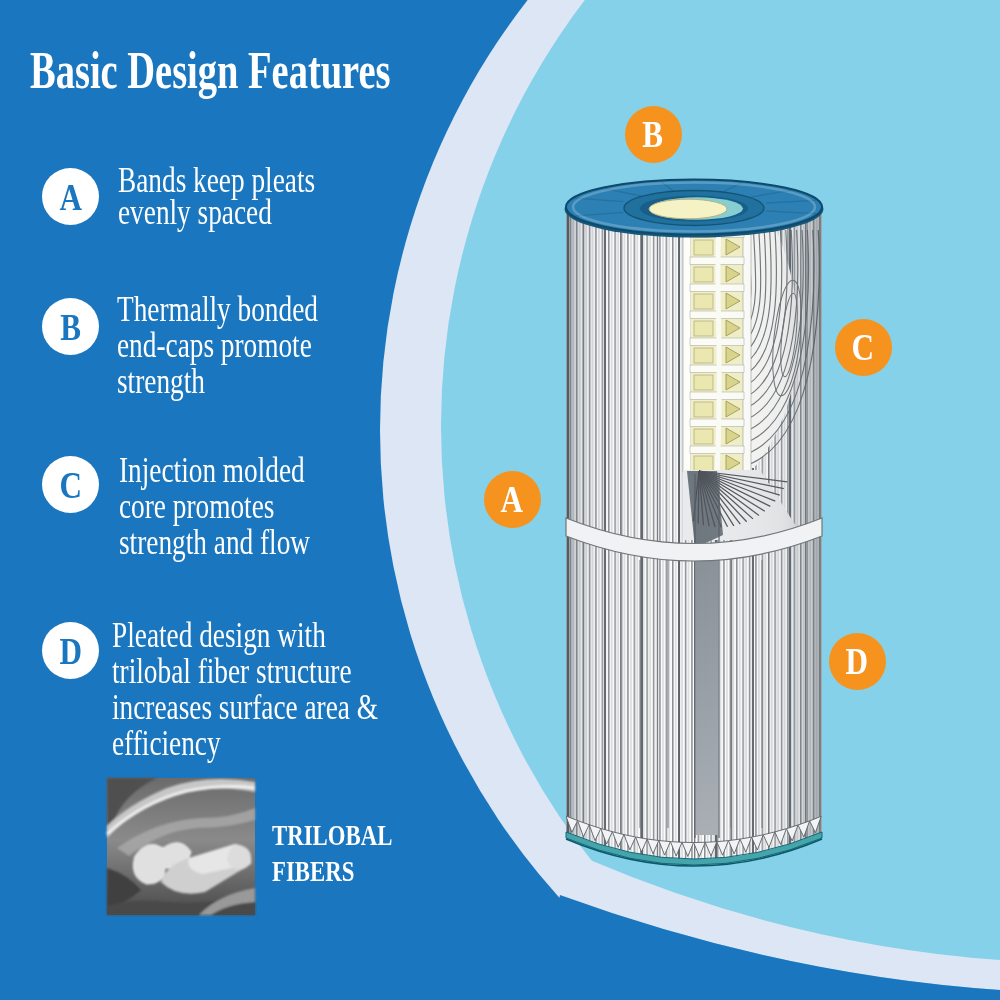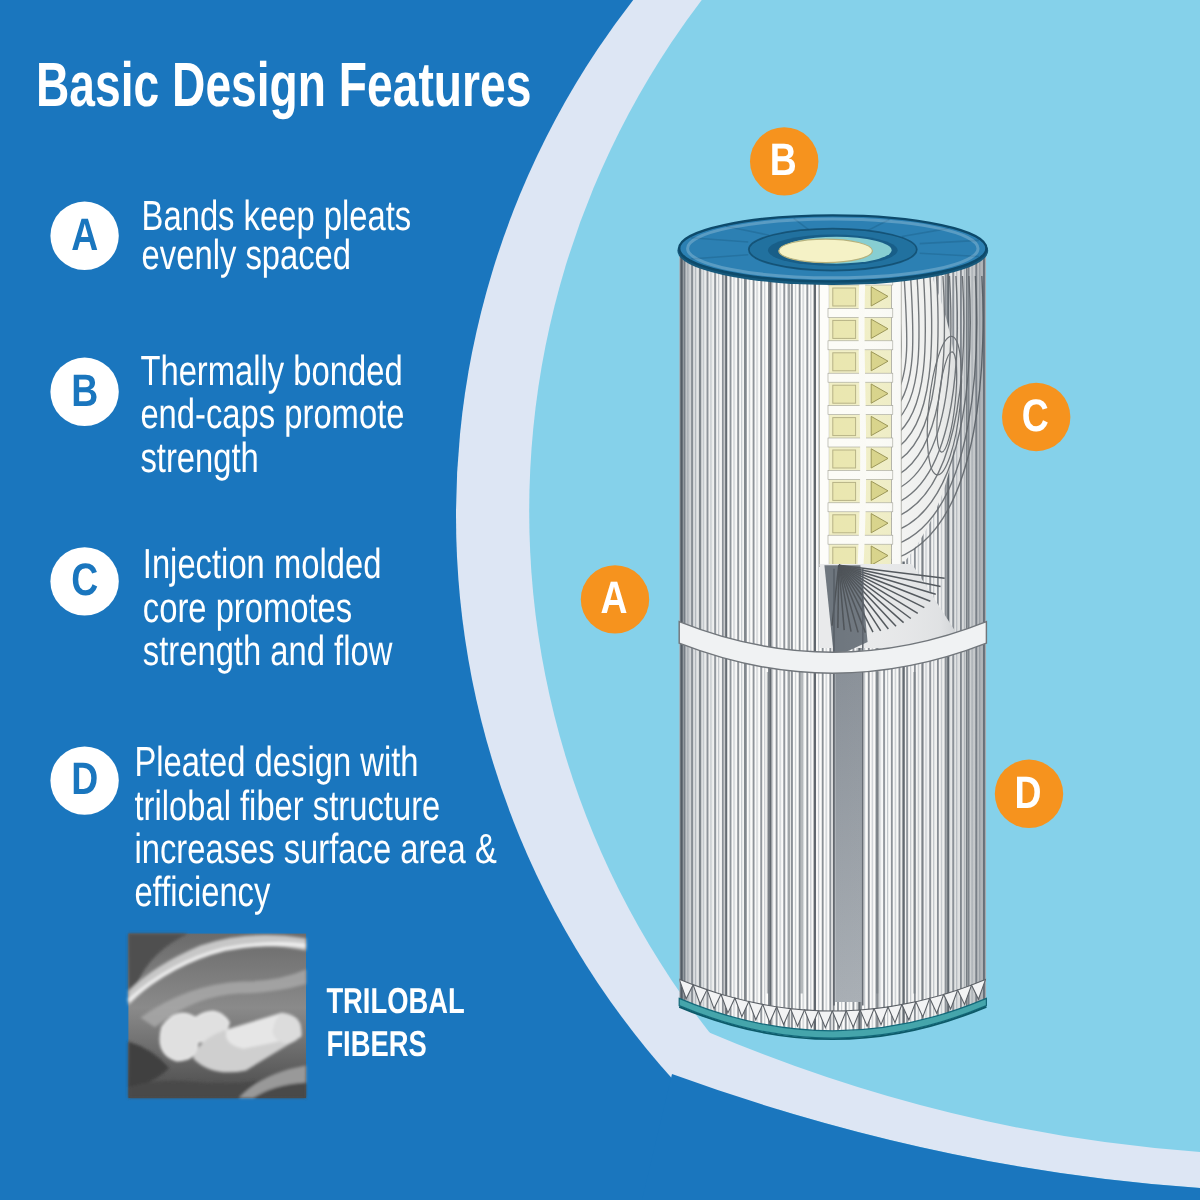--- a/index.html
+++ b/index.html
@@ -1,16 +1,16 @@
 <!DOCTYPE html>
 <html><head>
 <meta charset="utf-8">
 <style>
   html,body{margin:0;padding:0}
-  #canvas{position:relative;width:1000px;height:1000px;overflow:hidden;font-family:Liberation Sans, sans-serif;background:#1a76be}
+  #canvas{position:relative;width:1000px;height:1000px;overflow:hidden;font-family:Liberation Serif, serif;background:#1a76be}
   #bg{position:absolute;left:0;top:0}
   .title{position:absolute;left:30px;top:41px;font-size:52px;font-weight:700;color:#fff;transform:scaleX(.74);transform-origin:left top;white-space:nowrap}
   .feat-circle{position:absolute;width:57px;height:57px;border-radius:50%;background:#fff;display:flex;align-items:center;justify-content:center;font-weight:700;font-size:38px;color:#1a76be}
   .feat-circle>span{transform:scaleX(.82)}
   .feat-text{position:absolute;color:#fff;font-size:35px;transform:scaleX(.78);transform-origin:left top;white-space:nowrap}
   .marker{position:absolute;width:57px;height:57px;border-radius:50%;background:#f6931e;display:flex;align-items:center;justify-content:center;font-weight:700;font-size:38px;color:#fff}
   .marker>span{transform:scaleX(.82)}
   .caption{position:absolute;left:272px;top:817px;color:#fff;font-weight:700;font-size:30px;line-height:36px;transform:scaleX(.76);transform-origin:left top}
 </style>
 </head>

